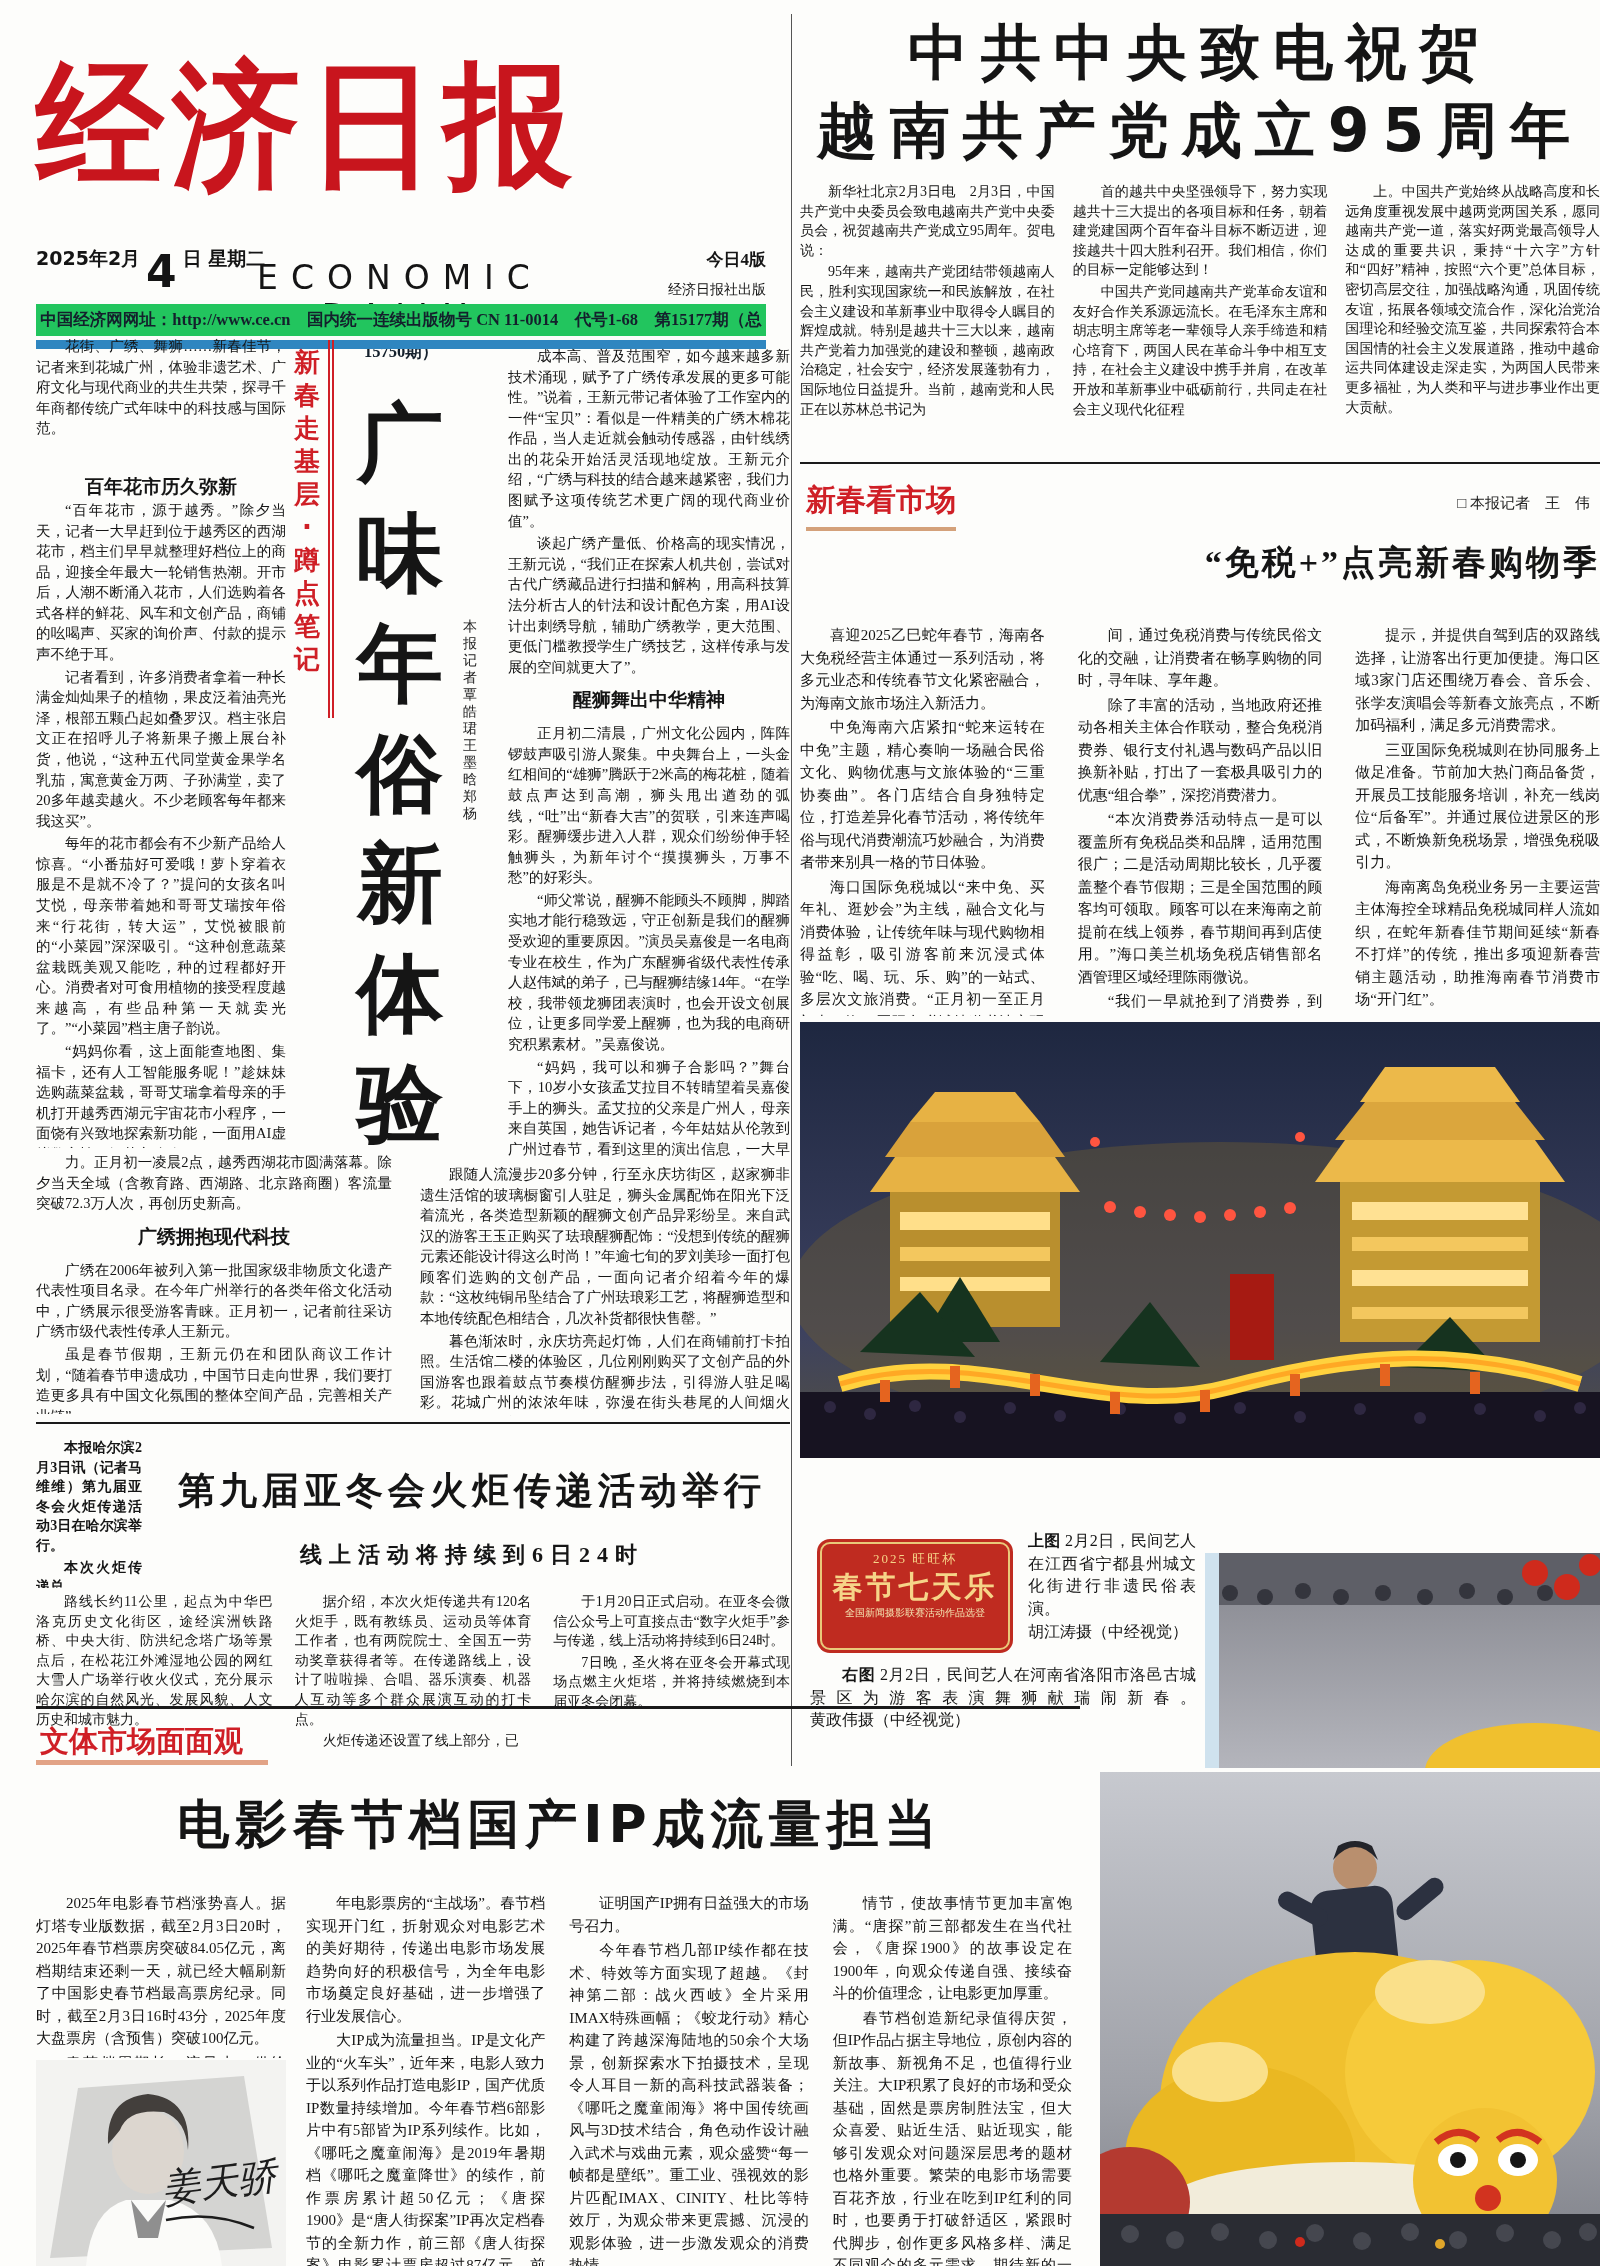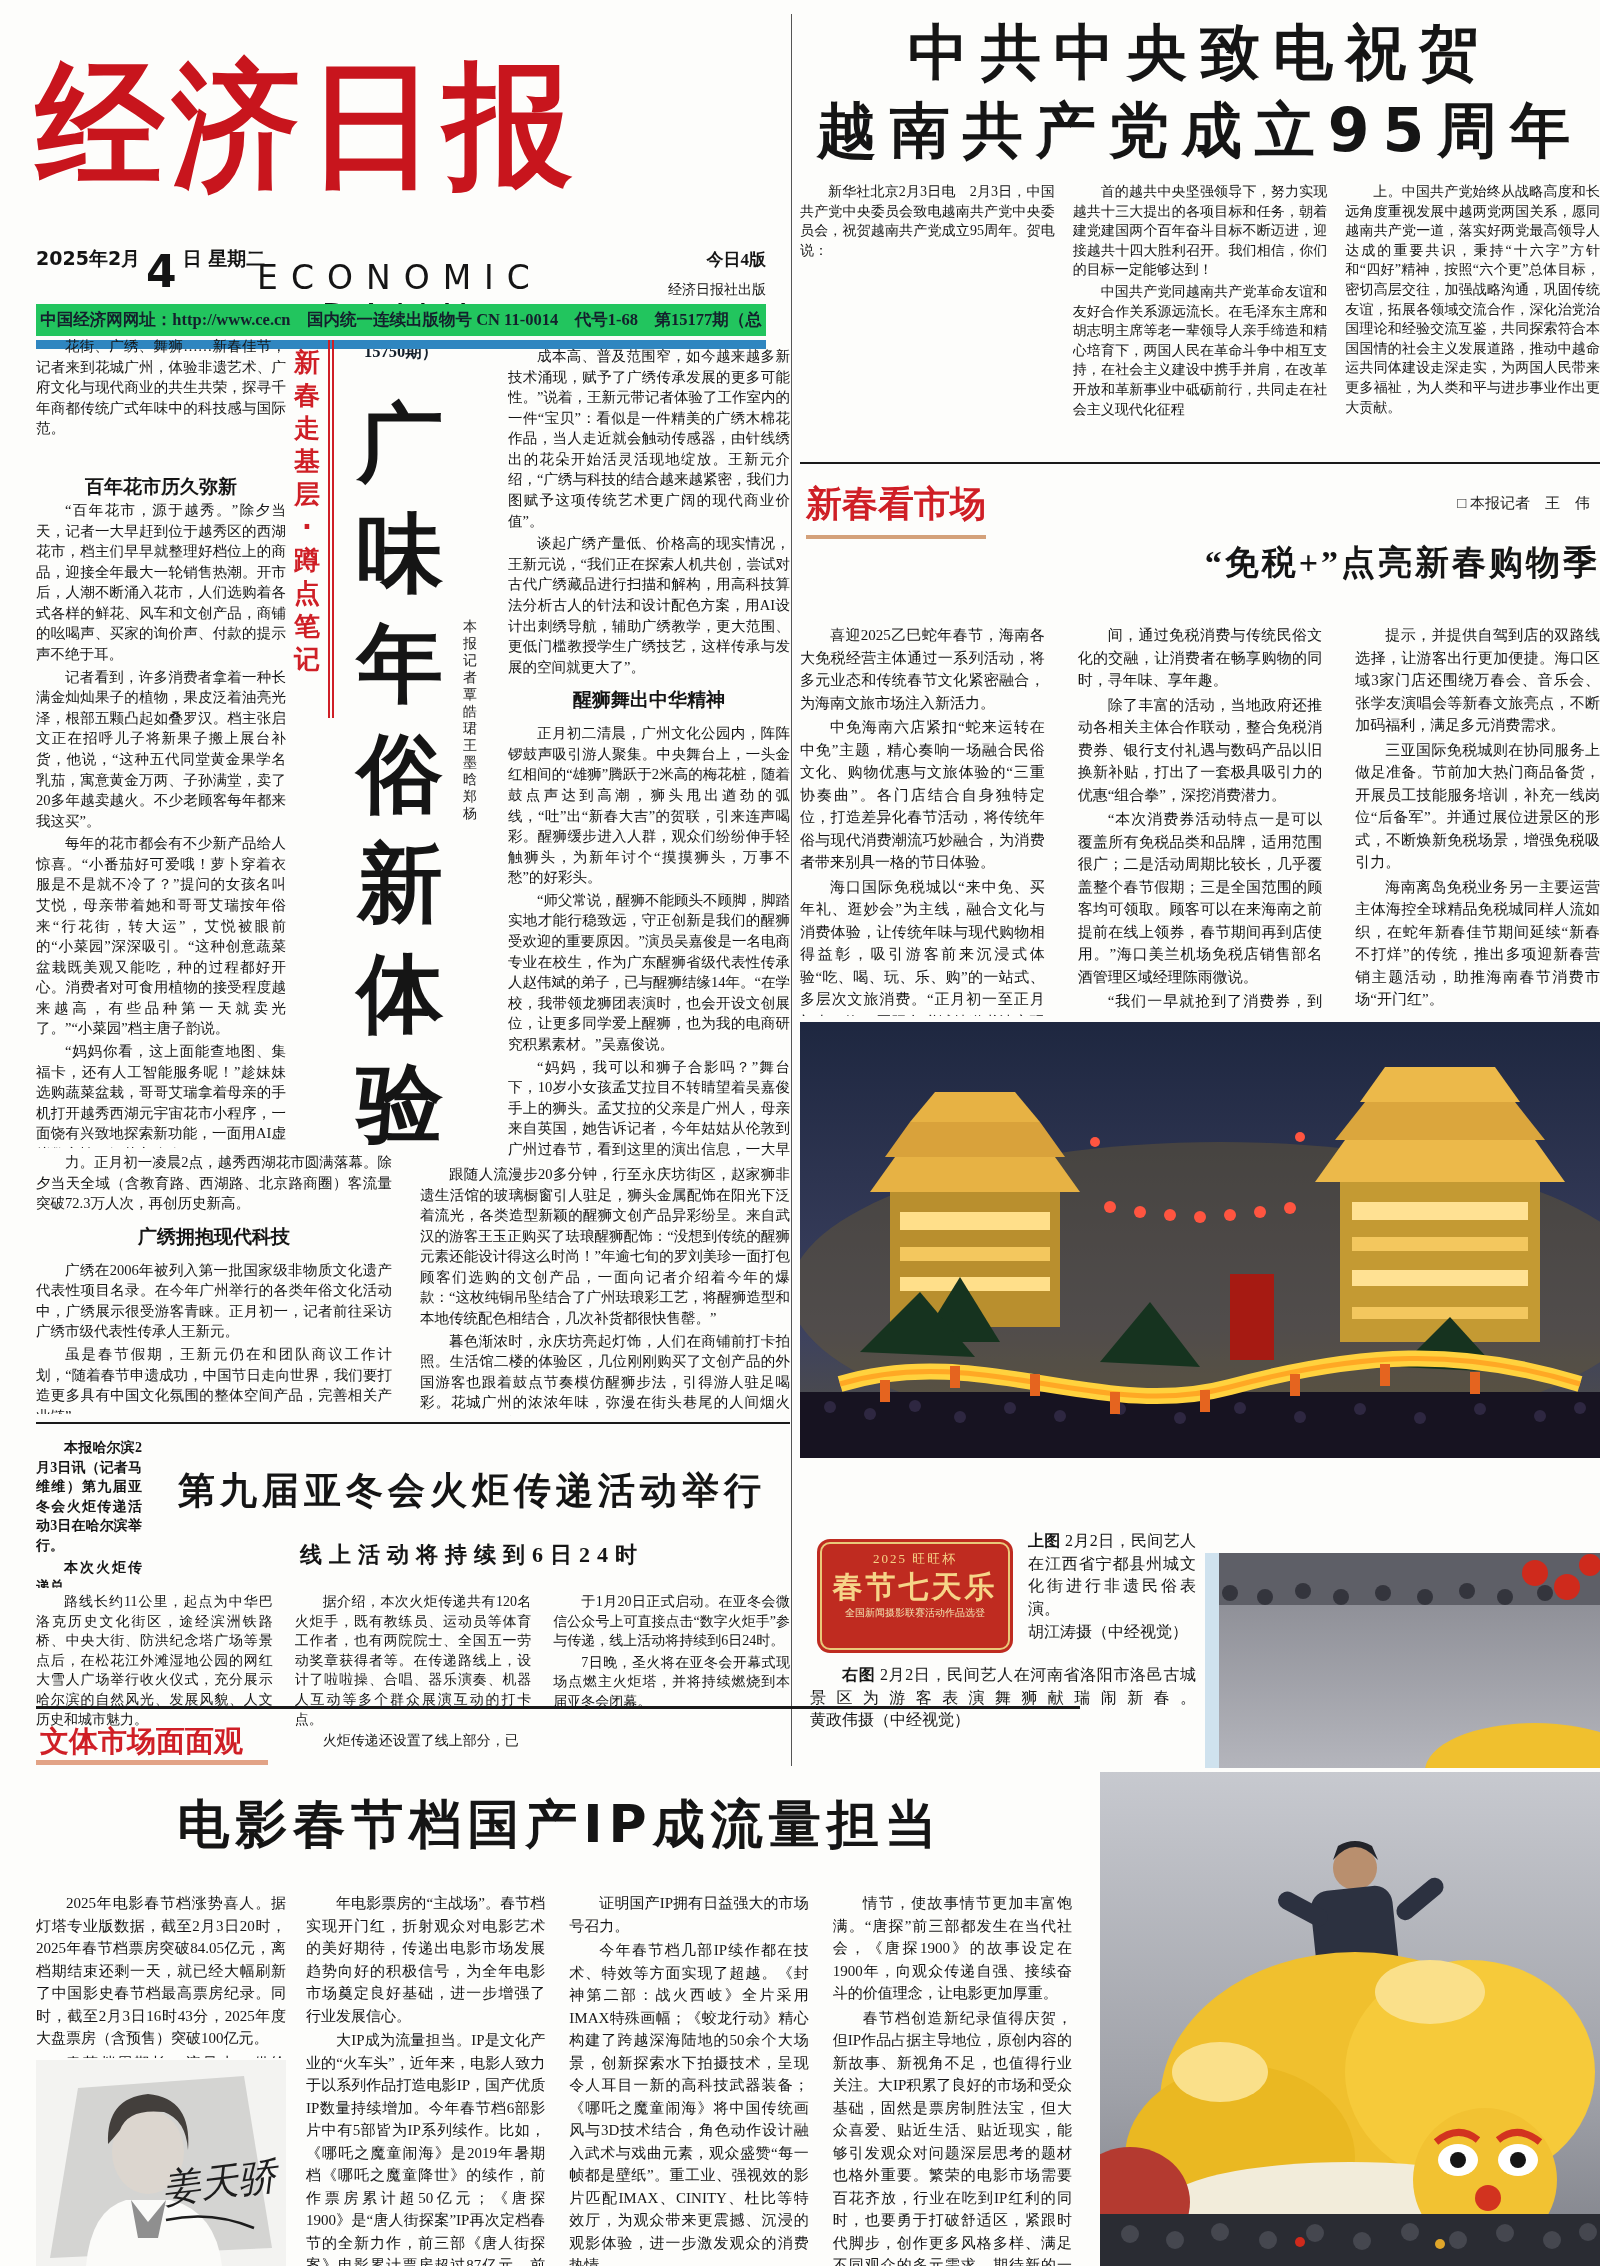--- a/index.html
+++ b/index.html
@@ -22,21 +22,21 @@
   .blue-bar{background:#2f86c0;height:9px;}
   .vrule{background:#555;width:1px;}
   .hrule{background:#1a1a1a;}
   
   .viet-h{font-family:"DejaVu Sans",sans-serif;font-weight:bold;font-size:60px;letter-spacing:13px;
           text-align:center;line-height:76px;white-space:nowrap;}
   .body-sm{font-size:14px;line-height:1.4;}
   .body-md{font-size:14.5px;line-height:1.42;}
   .body-mk{font-size:15px;line-height:1.5;}
   .red-label{color:#cf1f26;font-family:"DejaVu Sans",sans-serif;font-weight:bold;}
-  .mk-label{font-size:36px;border-bottom:4px solid #d4a17a;padding-bottom:6px;}
+  .mk-label{font-size:30px;border-bottom:4px solid #d4a17a;padding-bottom:6px;}
   .mk-byline{font-size:15px;text-align:right;color:#222;}
   .mk-head{font-size:34px;font-weight:bold;text-align:right;letter-spacing:3px;font-family:Liberation Serif, serif;}
   .subhead{font-family:"DejaVu Sans",sans-serif;font-weight:bold;font-size:19px;text-align:center;margin:10px 0;}
   
   .vtext{word-break:break-all;text-align:center;}
   .gz-bighead{font-family:"DejaVu Sans",sans-serif;font-weight:bold;font-size:86px;line-height:110px;width:96px;}
   .gz-redbox{font-size:26px;line-height:33px;width:34px;padding:6px 4px 6px 2px;border-right:6px double #cf1f26;}
   .gz-byline{font-size:14px;line-height:17px;width:16px;color:#222;}
   .torch-h{font-family:"DejaVu Sans",sans-serif;font-weight:bold;font-size:37px;letter-spacing:5px;text-align:center;white-space:nowrap;}
   .torch-sub{font-size:22px;letter-spacing:7px;text-align:center;font-weight:600;}
@@ -81,20 +81,21 @@
   <div class="abs blue-bar" style="left:36px;top:340px;width:730px;"></div>
 
   <div class="abs vrule" style="left:791px;top:14px;height:1752px;"></div>
 
   <div class="abs viet-h" style="left:800px;top:14px;width:800px;">中共中央致电祝贺</div>
   <div class="abs viet-h" style="left:800px;top:92px;width:800px;">越南共产党成立95周年</div>
 
   <div class="abs cols" style="left:800px;top:182px;width:800px;height:272px;gap:18px;">
     <div class="c body-sm" style="flex:1;">
         <p class="para">新华社北京2月3日电　2月3日，中国共产党中央委员会致电越南共产党中央委员会，祝贺越南共产党成立95周年。贺电说：</p>
+        <p class="para">95年来，越南共产党团结带领越南人民，胜利实现国家统一和民族解放，在社会主义建设和革新事业中取得令人瞩目的辉煌成就。特别是越共十三大以来，越南共产党着力加强党的建设和整顿，越南政治稳定，社会安宁，经济发展蓬勃有力，国际地位日益提升。当前，越南党和人民正在以苏林总书记为</p>
       </div>
     <div class="c body-sm" style="flex:1;">
         <p class="para">首的越共中央坚强领导下，努力实现越共十三大提出的各项目标和任务，朝着建党建国两个百年奋斗目标不断迈进，迎接越共十四大胜利召开。我们相信，你们的目标一定能够达到！</p>
         <p class="para">中国共产党同越南共产党革命友谊和友好合作关系源远流长。在毛泽东主席和胡志明主席等老一辈领导人亲手缔造和精心培育下，两国人民在革命斗争中相互支持，在社会主义建设中携手并肩，在改革开放和革新事业中砥砺前行，共同走在社会主义现代化征程</p>
       </div>
     <div class="c body-sm" style="flex:1;">
         <p class="para">上。中国共产党始终从战略高度和长远角度重视发展中越两党两国关系，愿同越南共产党一道，落实好两党最高领导人达成的重要共识，秉持“十六字”方针和“四好”精神，按照“六个更”总体目标，密切高层交往，加强战略沟通，巩固传统友谊，拓展各领域交流合作，深化治党治国理论和经验交流互鉴，共同探索符合本国国情的社会主义发展道路，推动中越命运共同体建设走深走实，为两国人民带来更多福祉，为人类和平与进步事业作出更大贡献。</p>
       </div>
   </div>
 

